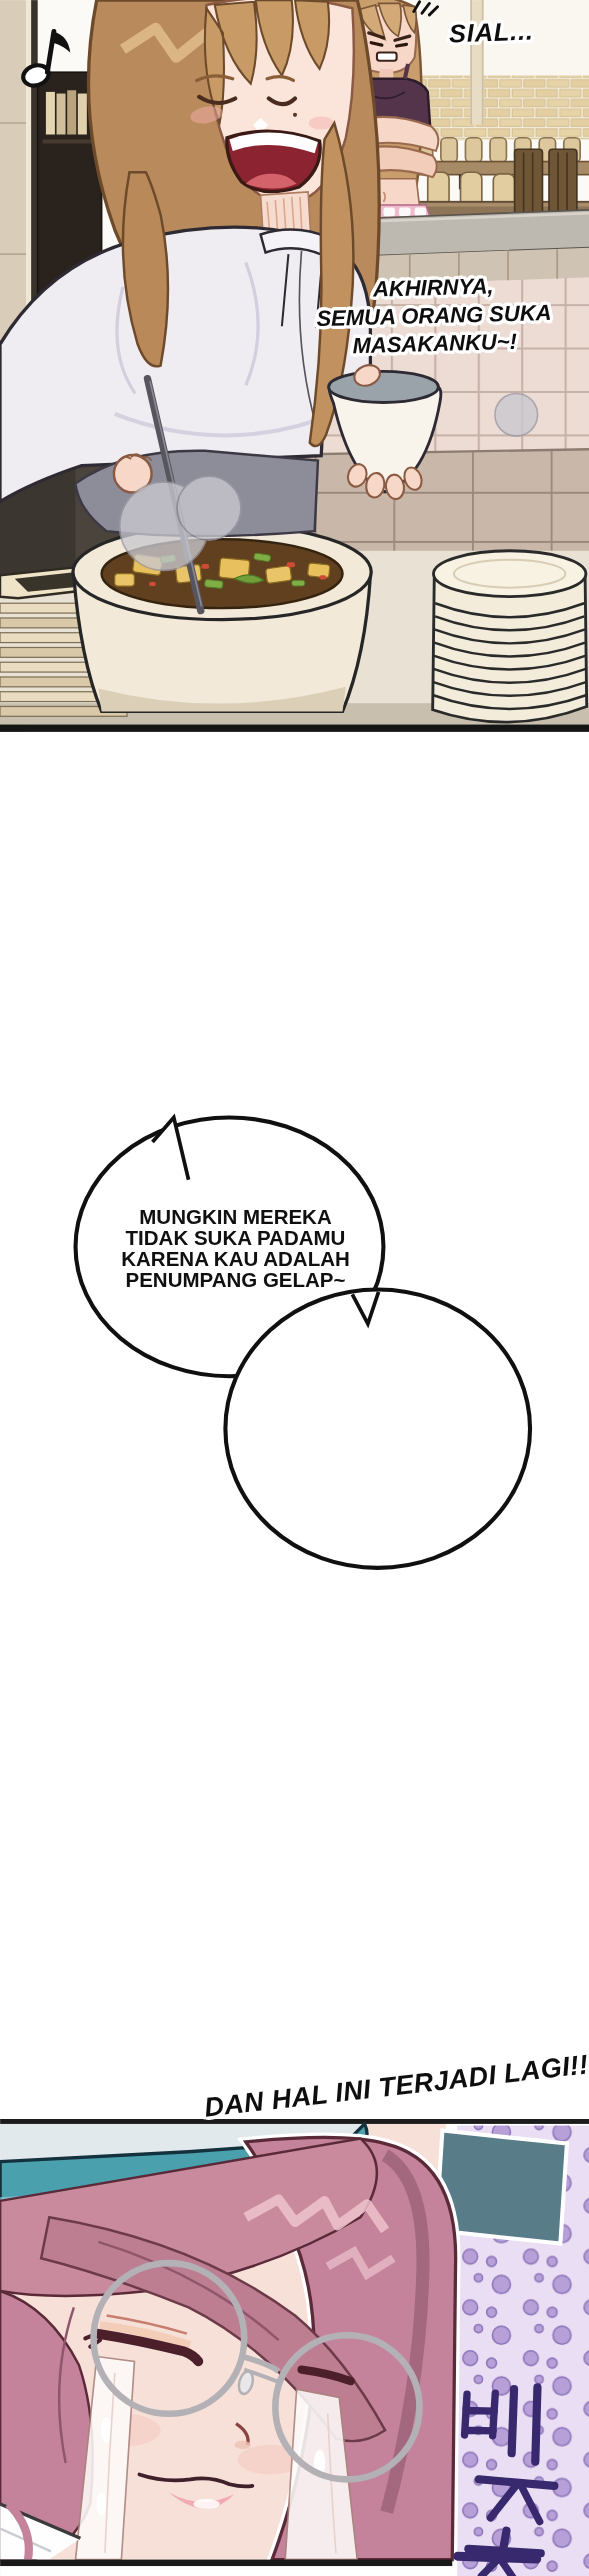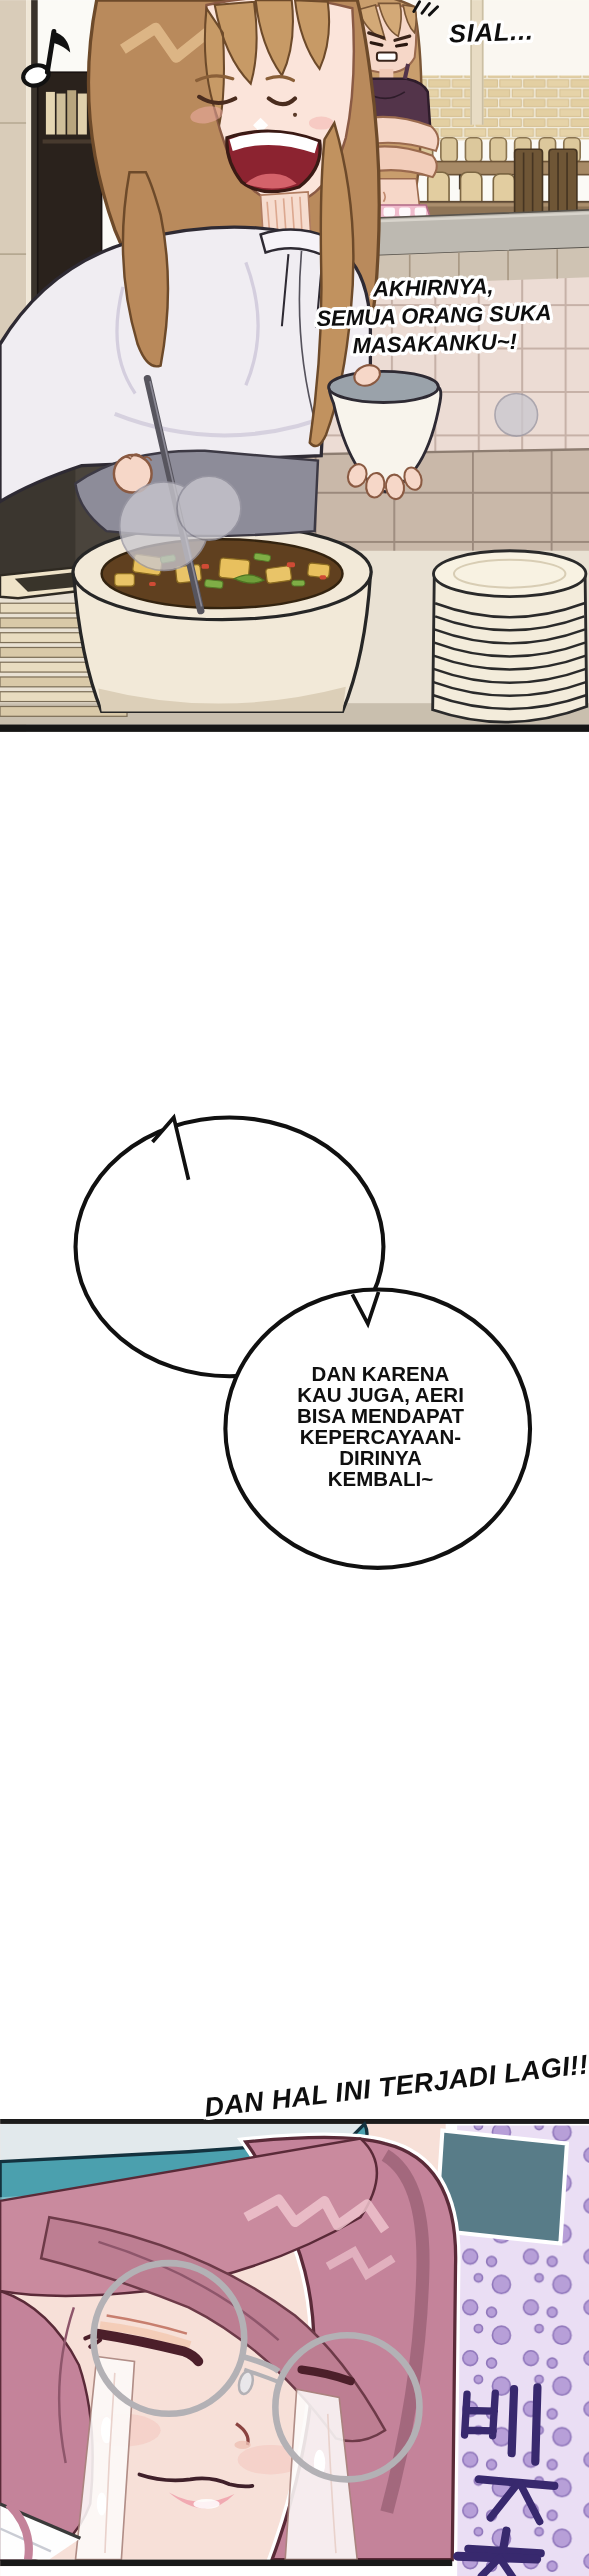--- a/index.html
+++ b/index.html
@@ -274,27 +274,25 @@
   <div>MASAKANKU~!</div>
 </div>
 
 <svg class="abs" style="left:0;top:1106px" width="590" height="475" viewBox="0 0 720 580">
   <ellipse cx="280" cy="172" rx="188" ry="158" fill="#ffffff" stroke="#101010" stroke-width="5"></ellipse>
   <path d="M186,44 L212,14 L230,90" fill="#ffffff" stroke="#101010" stroke-width="4.5"></path>
   <ellipse cx="461" cy="394" rx="186" ry="170" fill="#ffffff" stroke="#101010" stroke-width="5"></ellipse>
   <path d="M430,230 L449,266 L462,227" fill="#ffffff" stroke="#101010" stroke-width="4.5"></path>
 </svg>
 
-<div class="abs btext b2">
-  <div>DAN KARENA</div>
-  <div>KAU JUGA, AERI</div>
-  <div>BISA MENDAPAT</div>
-  <div>KEPERCAYAAN-</div>
-  <div>DIRINYA</div>
-  <div>KEMBALI~</div>
+<div class="abs btext b1">
+  <div>MUNGKIN MEREKA</div>
+  <div>TIDAK SUKA PADAMU</div>
+  <div>KARENA KAU ADALAH</div>
+  <div>PENUMPANG GELAP~</div>
 </div>
 
 <svg class="abs" style="left:0;top:2119px" width="590" height="457" viewBox="0 0 720 558">
   <defs>
     <pattern id="dots" width="74" height="62" patternUnits="userSpaceOnUse">
       <rect width="74" height="62" fill="#eadef4"></rect>
       <g fill="#b79fd8" stroke="#9077bb" stroke-width="2">
         <circle cx="20" cy="16" r="11"></circle>
             <circle cx="56" cy="44" r="9"></circle>
             <circle cx="66" cy="8" r="5"></circle>

